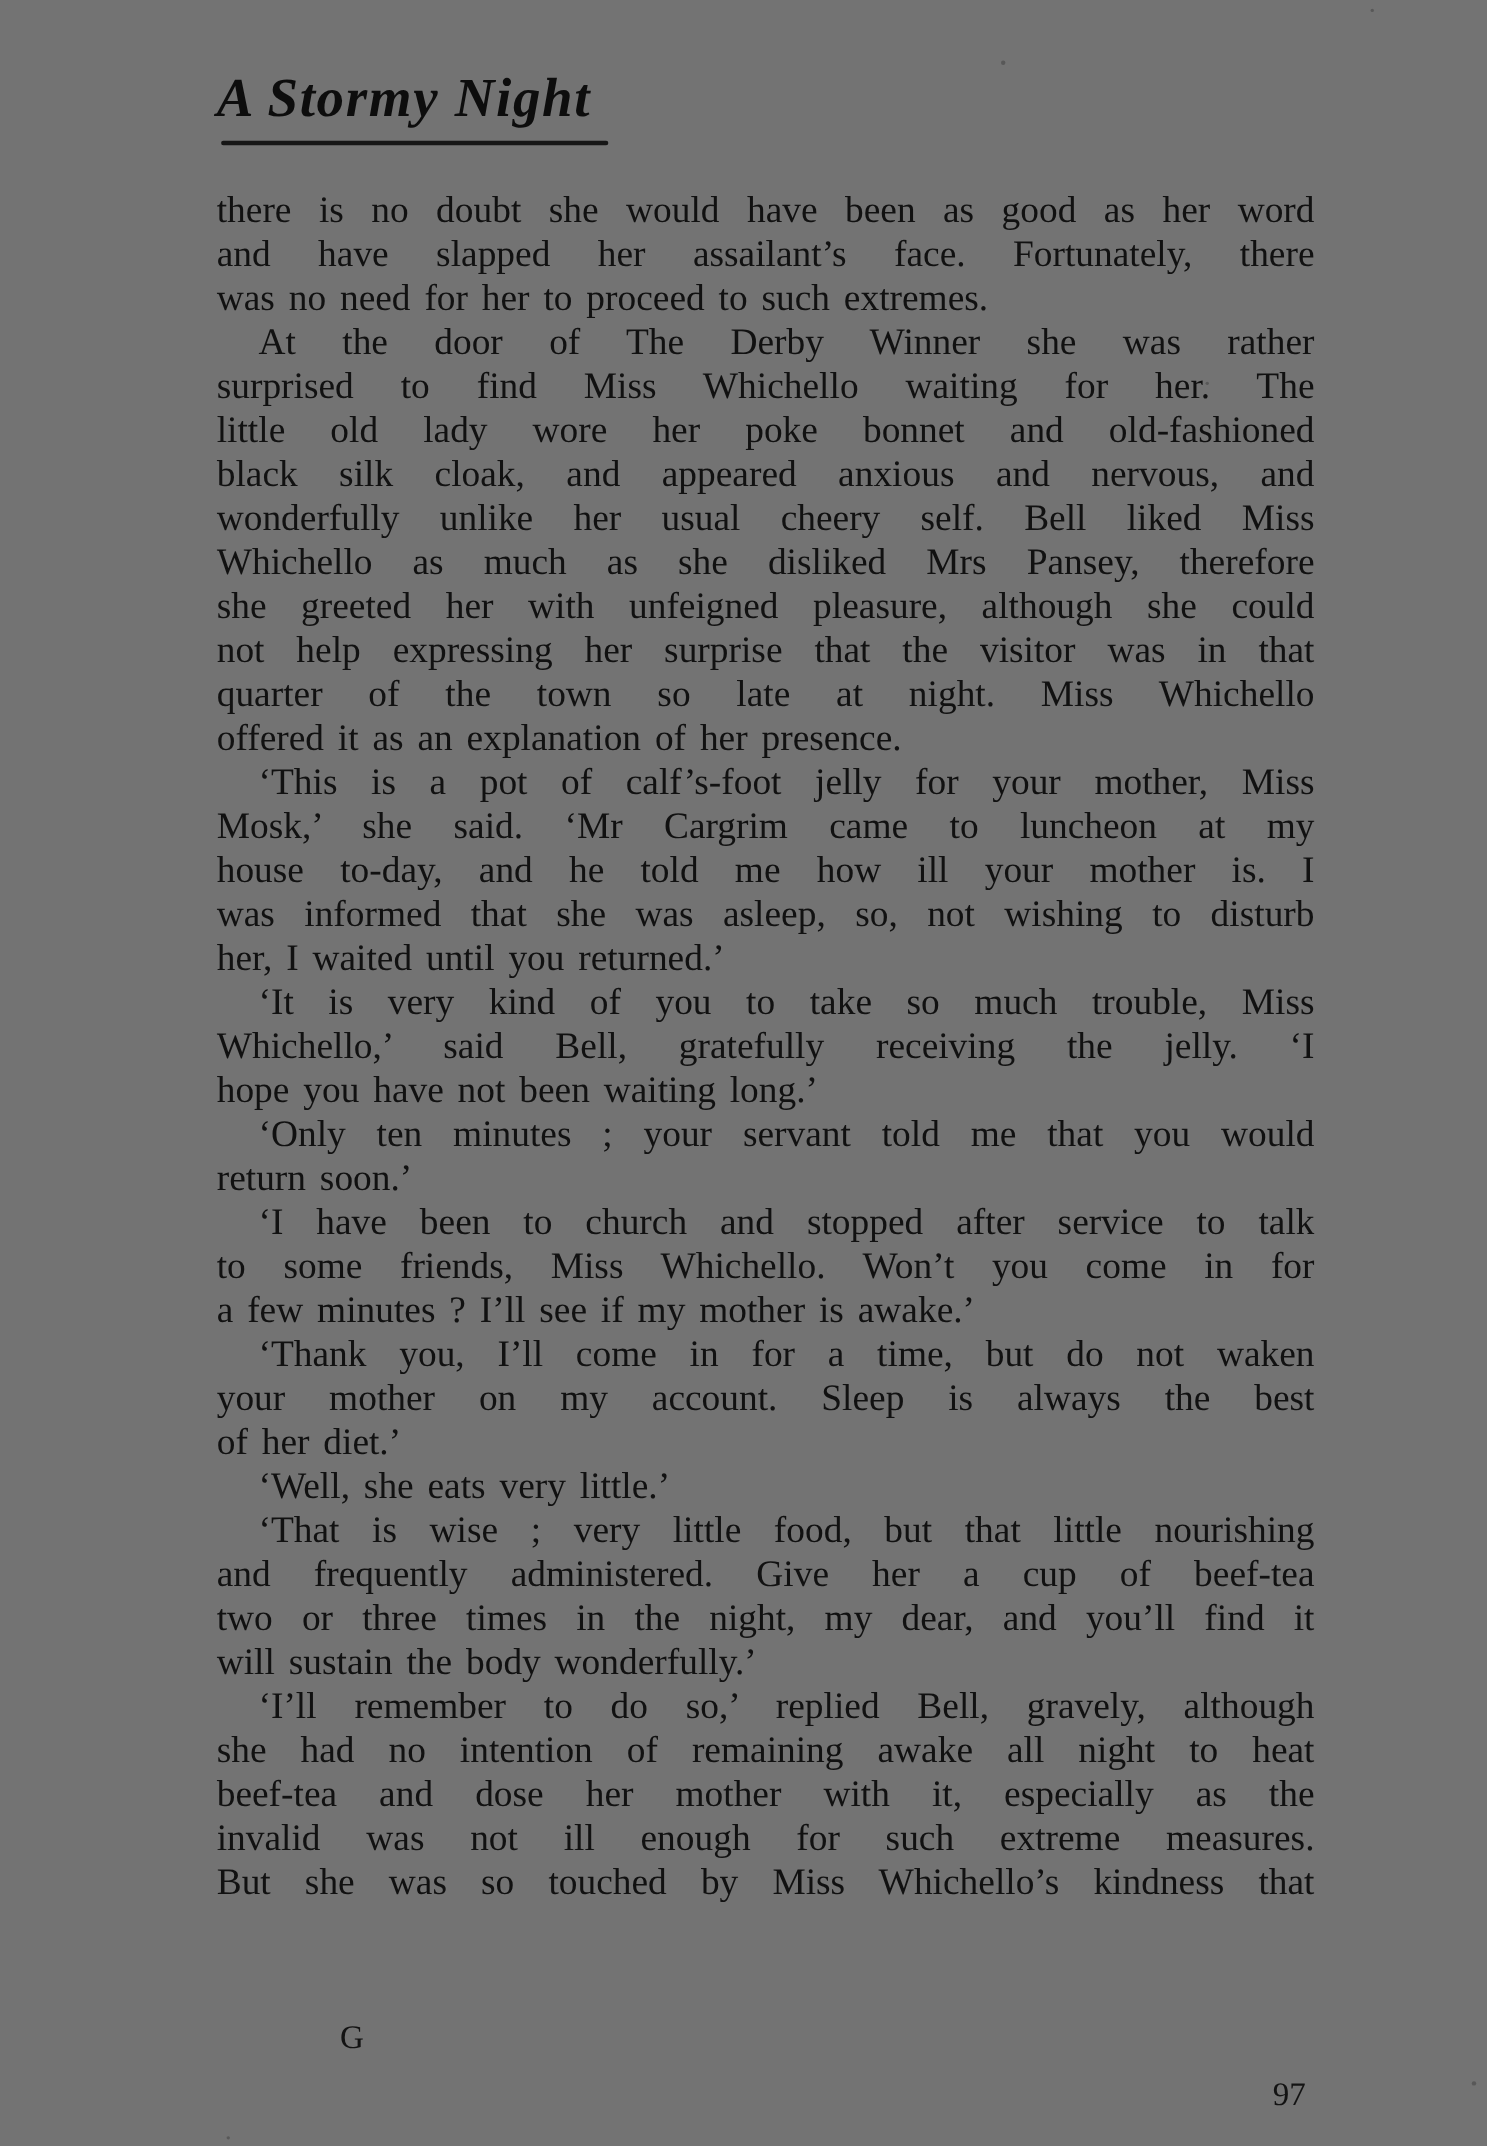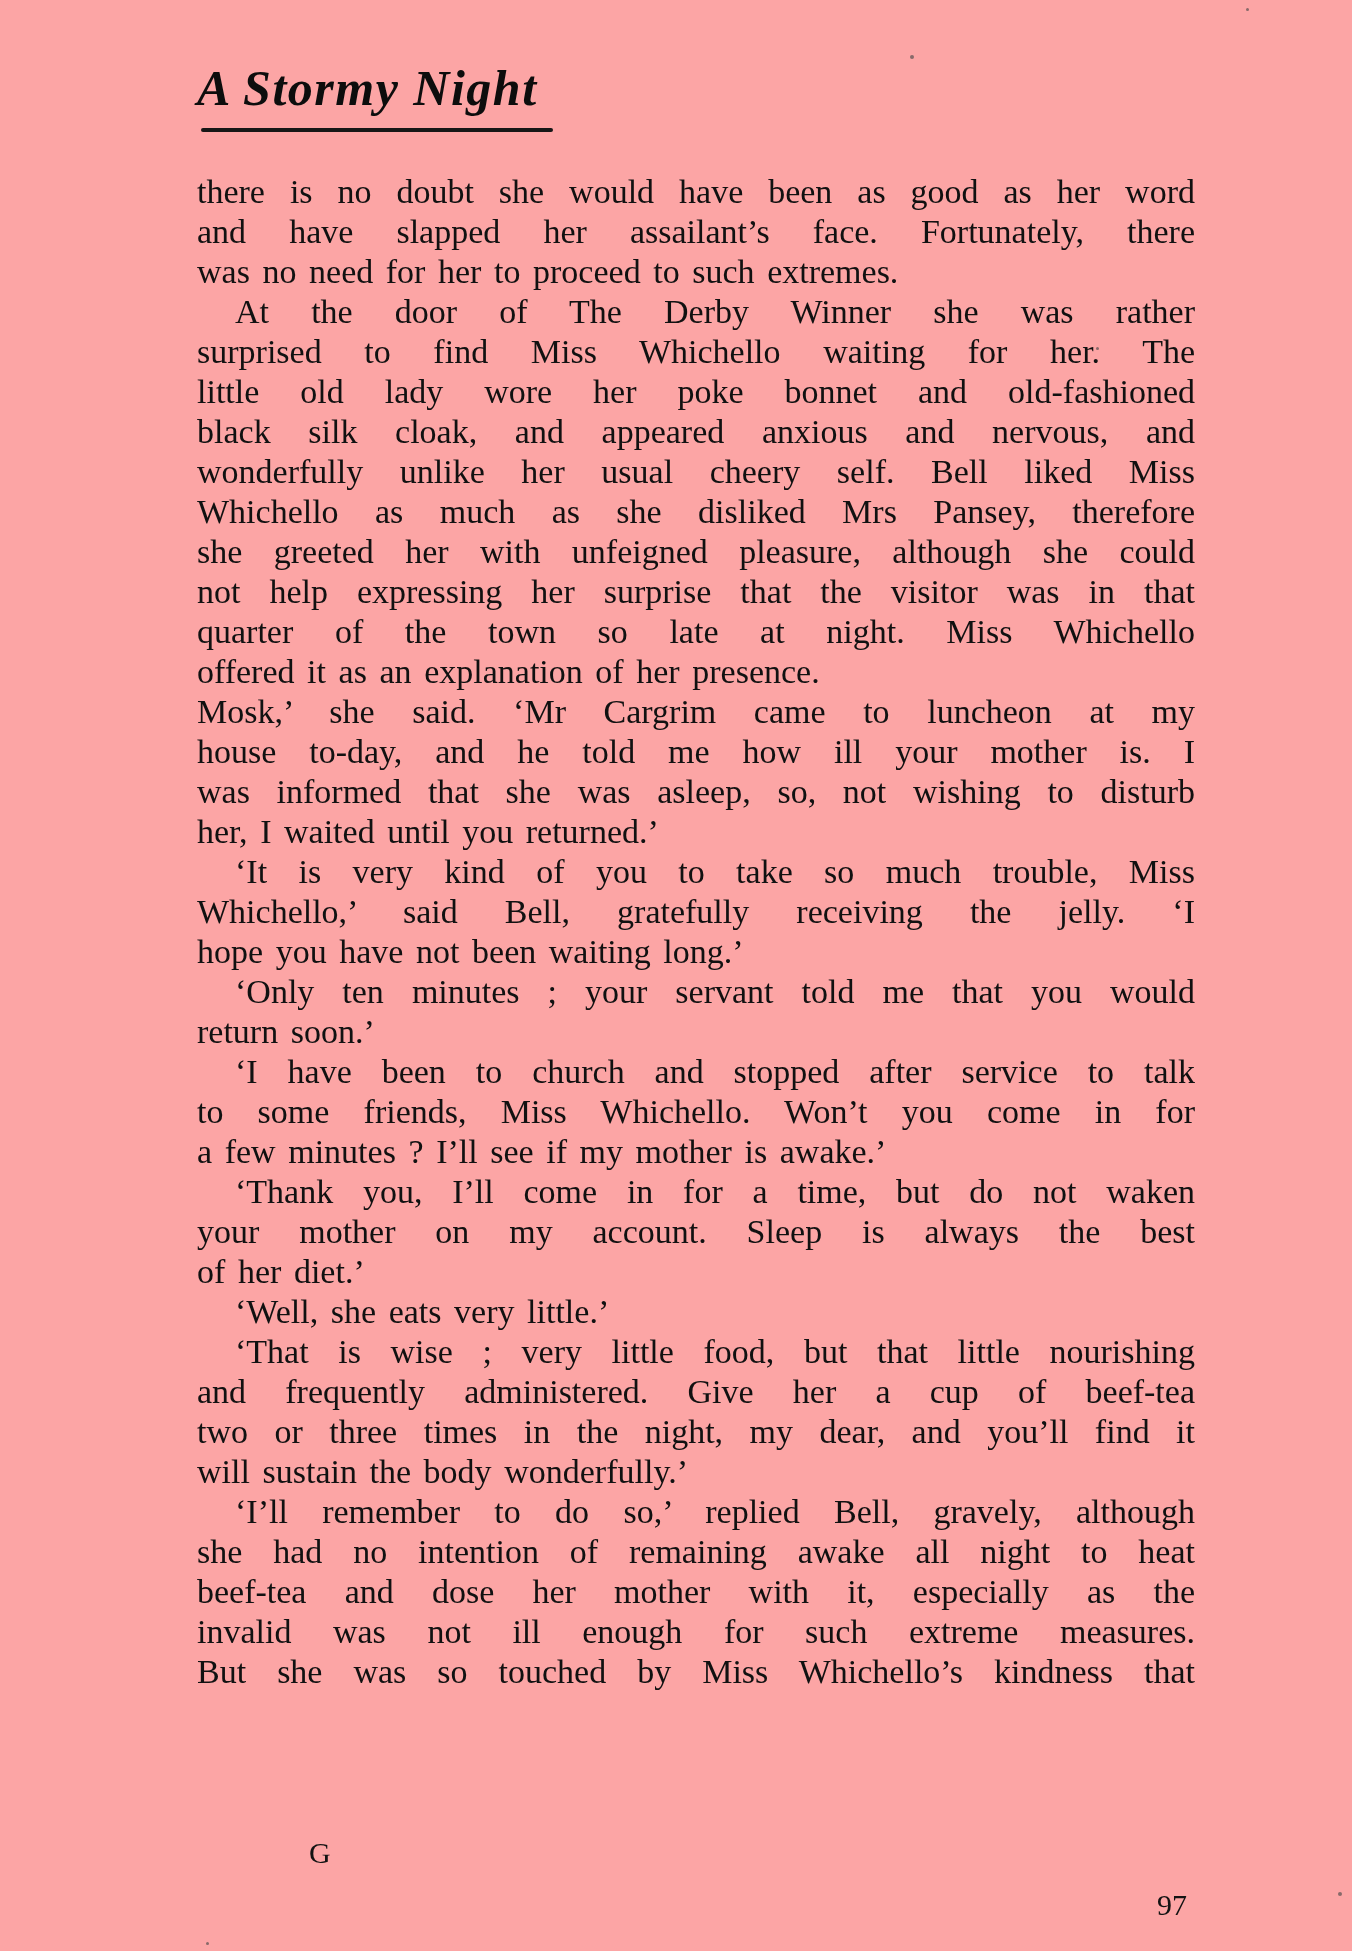--- a/index.html
+++ b/index.html
@@ -1,20 +1,20 @@
 <!DOCTYPE html>
 <html><head>
 <meta charset="utf-8">
 <style>
   html, body { margin: 0; padding: 0; background: #e8e8e8; }
   .page {
     position: relative;
     width: 1352px;
     height: 1951px;
-    background: #fca5a5;
+    background: #737373;
     overflow: hidden;
     font-family: "Liberation Serif", "DejaVu Serif", serif;
     color: #101010;
   }
   .chapter-title {
     position: absolute;
     left: 197px;
     top: 58px;
     margin: 0;
     font-size: 50px;
@@ -91,20 +91,21 @@
     <div class="ln">surprised to find Miss Whichello waiting for her. The</div>
     <div class="ln">little old lady wore her poke bonnet and old-fashioned</div>
     <div class="ln">black silk cloak, and appeared anxious and nervous, and</div>
     <div class="ln">wonderfully unlike her usual cheery self. Bell liked Miss</div>
     <div class="ln">Whichello as much as she disliked Mrs Pansey, therefore</div>
     <div class="ln">she greeted her with unfeigned pleasure, although she could</div>
     <div class="ln">not help expressing her surprise that the visitor was in that</div>
     <div class="ln">quarter of the town so late at night. Miss Whichello</div>
     <div class="ln last">offered it as an explanation of her presence.</div>
 
+    <div class="ln ind">‘This is a pot of calf’s-foot jelly for your mother, Miss</div>
     <div class="ln">Mosk,’ she said. ‘Mr Cargrim came to luncheon at my</div>
     <div class="ln">house to-day, and he told me how ill your mother is. I</div>
     <div class="ln">was informed that she was asleep, so, not wishing to disturb</div>
     <div class="ln last">her, I waited until you returned.’</div>
 
     <div class="ln ind">‘It is very kind of you to take so much trouble, Miss</div>
     <div class="ln">Whichello,’ said Bell, gratefully receiving the jelly. ‘I</div>
     <div class="ln last">hope you have not been waiting long.’</div>
 
     <div class="ln ind">‘Only ten minutes ; your servant told me that you would</div>

